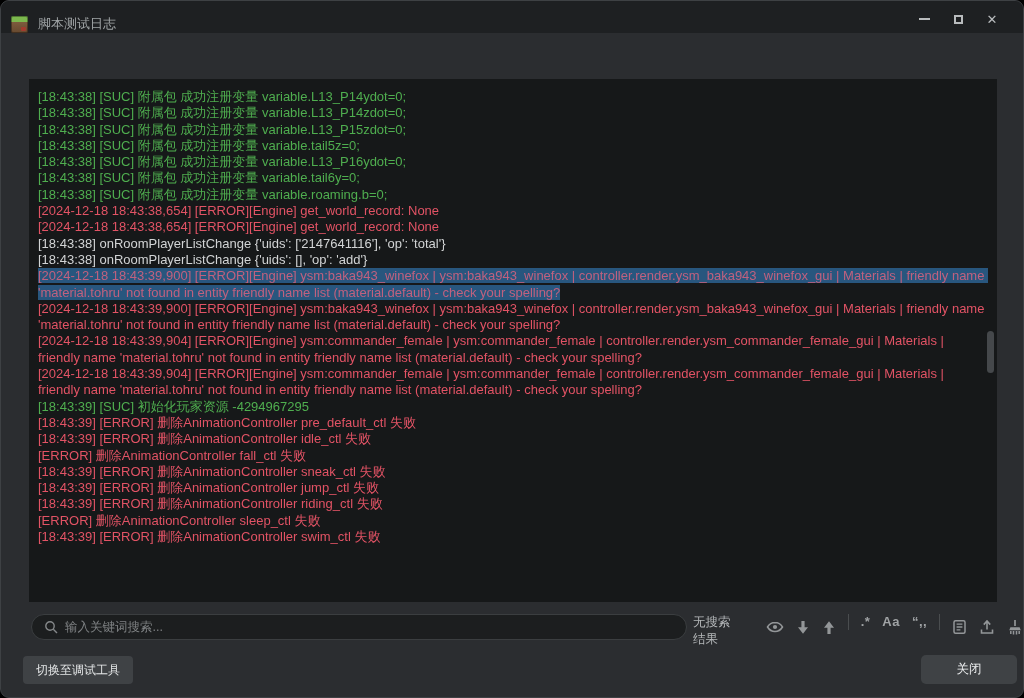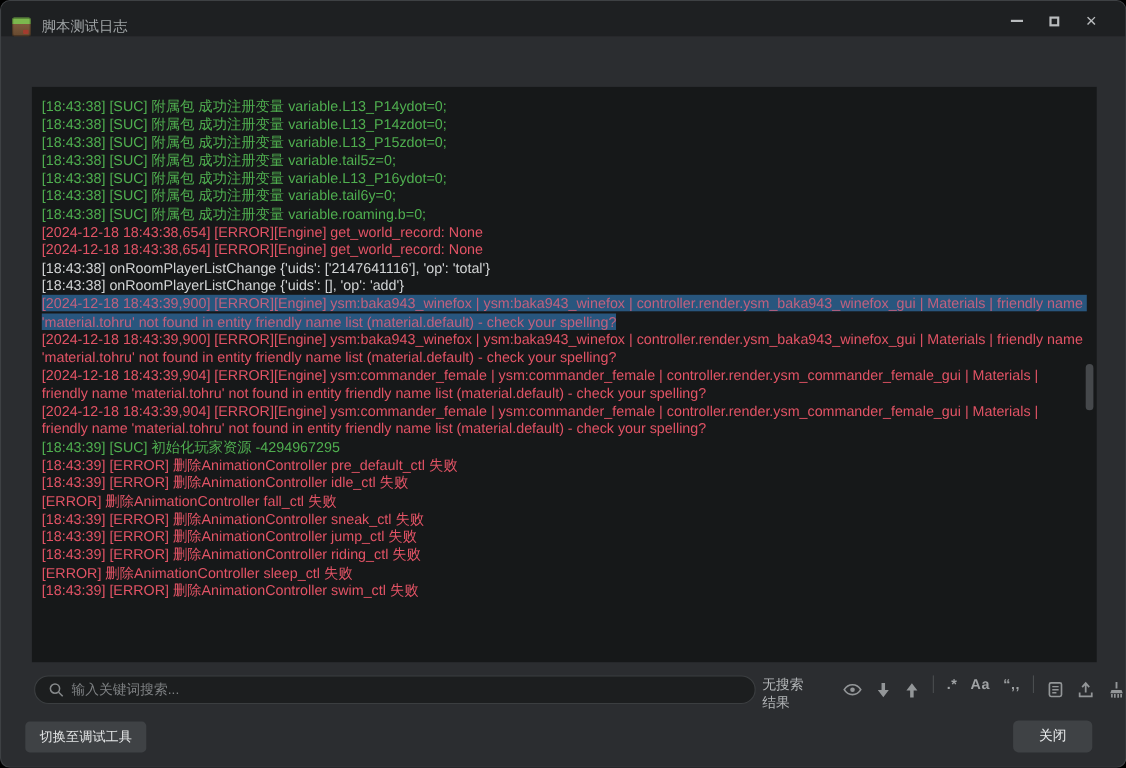--- a/index.html
+++ b/index.html
@@ -55,21 +55,21 @@
   .search-status { font-size:12.5px; color:#b4b7b9; margin-right:12px; }
   .tool-ico { display:flex; align-items:center; justify-content:center; color:#939698; }
   .tool-label { font-size:13px; font-weight:bold; color:#a0a3a5; letter-spacing:0.5px; }
   .vsep { width:1px; height:16px; background:#4a4d4f; }
 
   
   .btn { border:none; cursor:default; font-family:Liberation Mono, monospace; display:flex;
          align-items:center; justify-content:center; }
   .btn-debug { position:absolute; left:22px; top:655px; height:28px; padding:0 13px;
          background:#3f4245; border-radius:4px; color:#e4e6e7; font-size:12px; }
-  .btn-close { position:absolute; left:920px; top:654px; width:72px; height:29px;
+  .btn-close { position:absolute; left:920px; top:654px; width:96px; height:29px;
          background:#3f4245; border-radius:5px; color:#eceeef; font-size:12.5px; }
 </style>
 </head>
 <body>
 
 <div id="window">
 
   <div class="titlebar">
     <div class="app-icon"></div>
     <div class="win-title">脚本测试日志</div>

